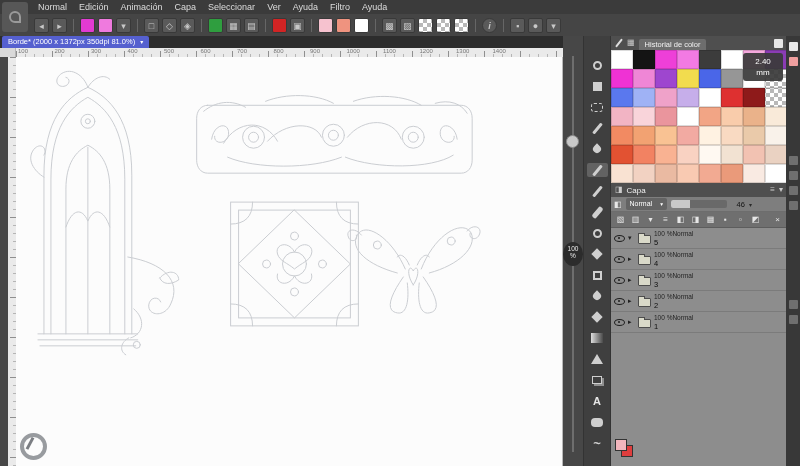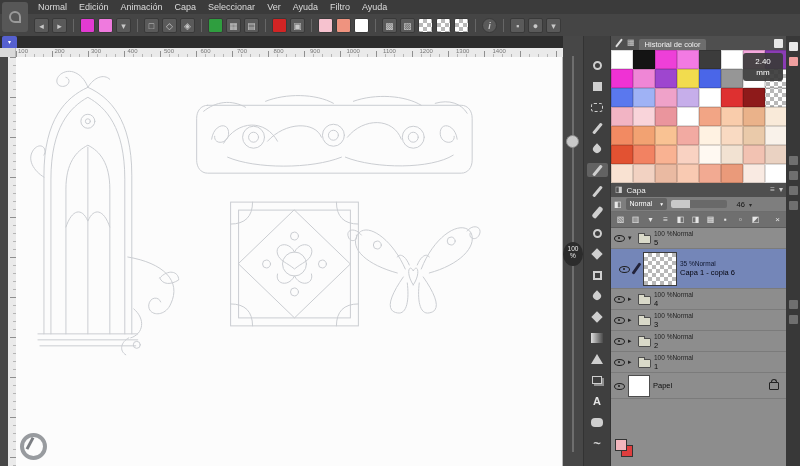--- a/index.html
+++ b/index.html
@@ -174,20 +174,21 @@
       <div class="tbsep"></div>
       <div class="tbi circ">i</div>
       <div class="tbsep"></div>
       <div class="tbi">▪</div>
       <div class="tbi">●</div>
       <div class="tbi">▾</div>
     </div>
 
   <div class="tabbar">
     <div class="doctab">
+      <span>Borde* (2000 x 1372px 350dpi 81.0%)</span>
       <span class="caret">▾</span>
     </div>
   </div>
 
   <div class="rcorner"></div>
   <div class="hruler">
     <span style="display:flex;width:100%">
         <span class="ruler-num">100</span>
         <span class="ruler-num">200</span>
         <span class="ruler-num">300</span>
@@ -453,29 +454,20 @@
       <div class="lrow h21">
         <span class="eye"></span>
         <span class="arrow">▾</span>
         <span class="folder"></span>
         <span class="ltext">
           <span class="lblend">100 %Normal</span>
           <span class="lname">5</span>
         </span>
       </div>
 
-      <div class="lrow sel h40">
-        <span class="eye"></span>
-        <span class="editpen"></span>
-        <span class="thumbsel checker"></span>
-        <span class="ltext">
-          <span class="lblend">35 %Normal</span>
-          <span class="lname">Capa 1 - copia 6</span>
-        </span>
-      </div>
 
       <div class="lrow h21">
         <span class="eye"></span>
         <span class="arrow">▸</span>
         <span class="folder"></span>
         <span class="ltext">
           <span class="lblend">100 %Normal</span>
           <span class="lname">4</span>
         </span>
       </div>
@@ -504,26 +496,20 @@
         <span class="eye"></span>
         <span class="arrow">▸</span>
         <span class="folder"></span>
         <span class="ltext">
           <span class="lblend">100 %Normal</span>
           <span class="lname">1</span>
         </span>
       </div>
 
 
-      <div class="lrow h26">
-        <span class="eye"></span>
-        <span class="pthumb"></span>
-        <span class="lname-big">Papel</span>
-        <span class="lock"></span>
-      </div>
 
     </div>
 
     <div class="chipwrap">
       <span class="chip back" style="background: rgb(222, 61, 61);"></span>
       <span class="chip front" style="background: rgb(242, 182, 189);"></span>
     </div>
     <div class="zigzagwrap">
       
     </div>

